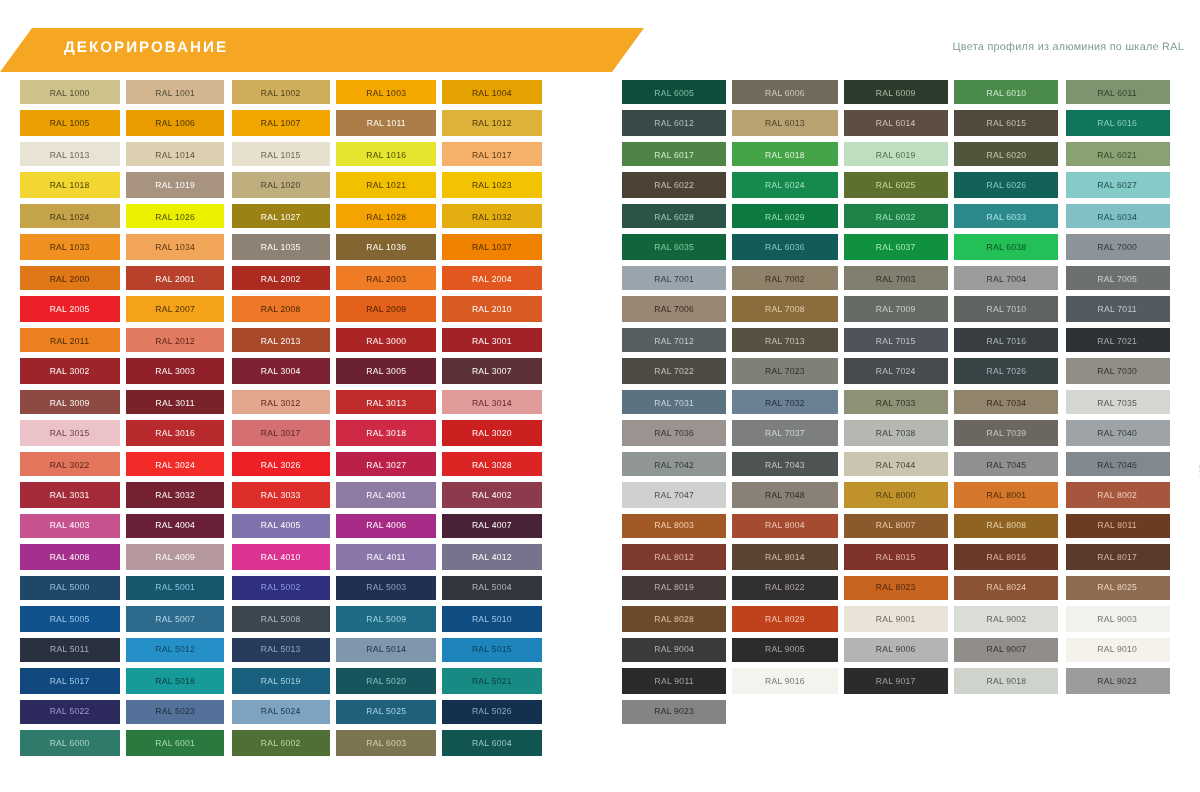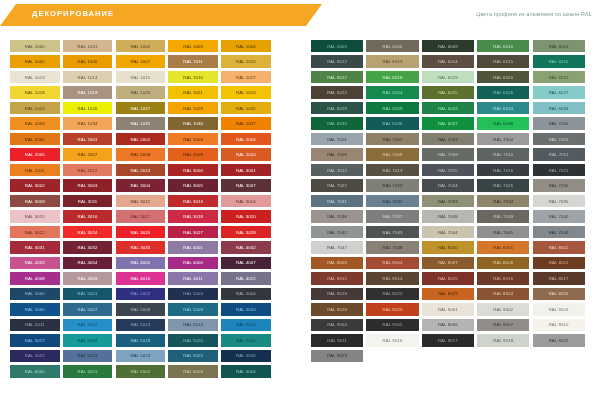--- a/index.html
+++ b/index.html
@@ -3,21 +3,21 @@
 <meta charset="utf-8">
 <style>
   html,body{margin:0;padding:0;}
   body{
     width:600px;height:396px;
     background:#ffffff;
     font-family:"Liberation Sans","DejaVu Sans",sans-serif;
     overflow:hidden;position:relative;
   }
   
-  .header-wrap{position:absolute;left:0;top:0;width:600px;height:30px;}
+  .header-wrap{position:absolute;left:0;top:10px;width:600px;height:30px;}
   .banner{
     position:absolute;left:0;top:4px;height:22px;width:322px;
     background:#f5a623;
     clip-path:polygon(16px 0, 322px 0, 306px 22px, 0 22px);
   }
   .banner-text{
     position:absolute;left:32px;top:9px;
     font-size:7.6px;letter-spacing:1.0px;color:#ffffff;font-weight:bold;
     white-space:nowrap;
   }

